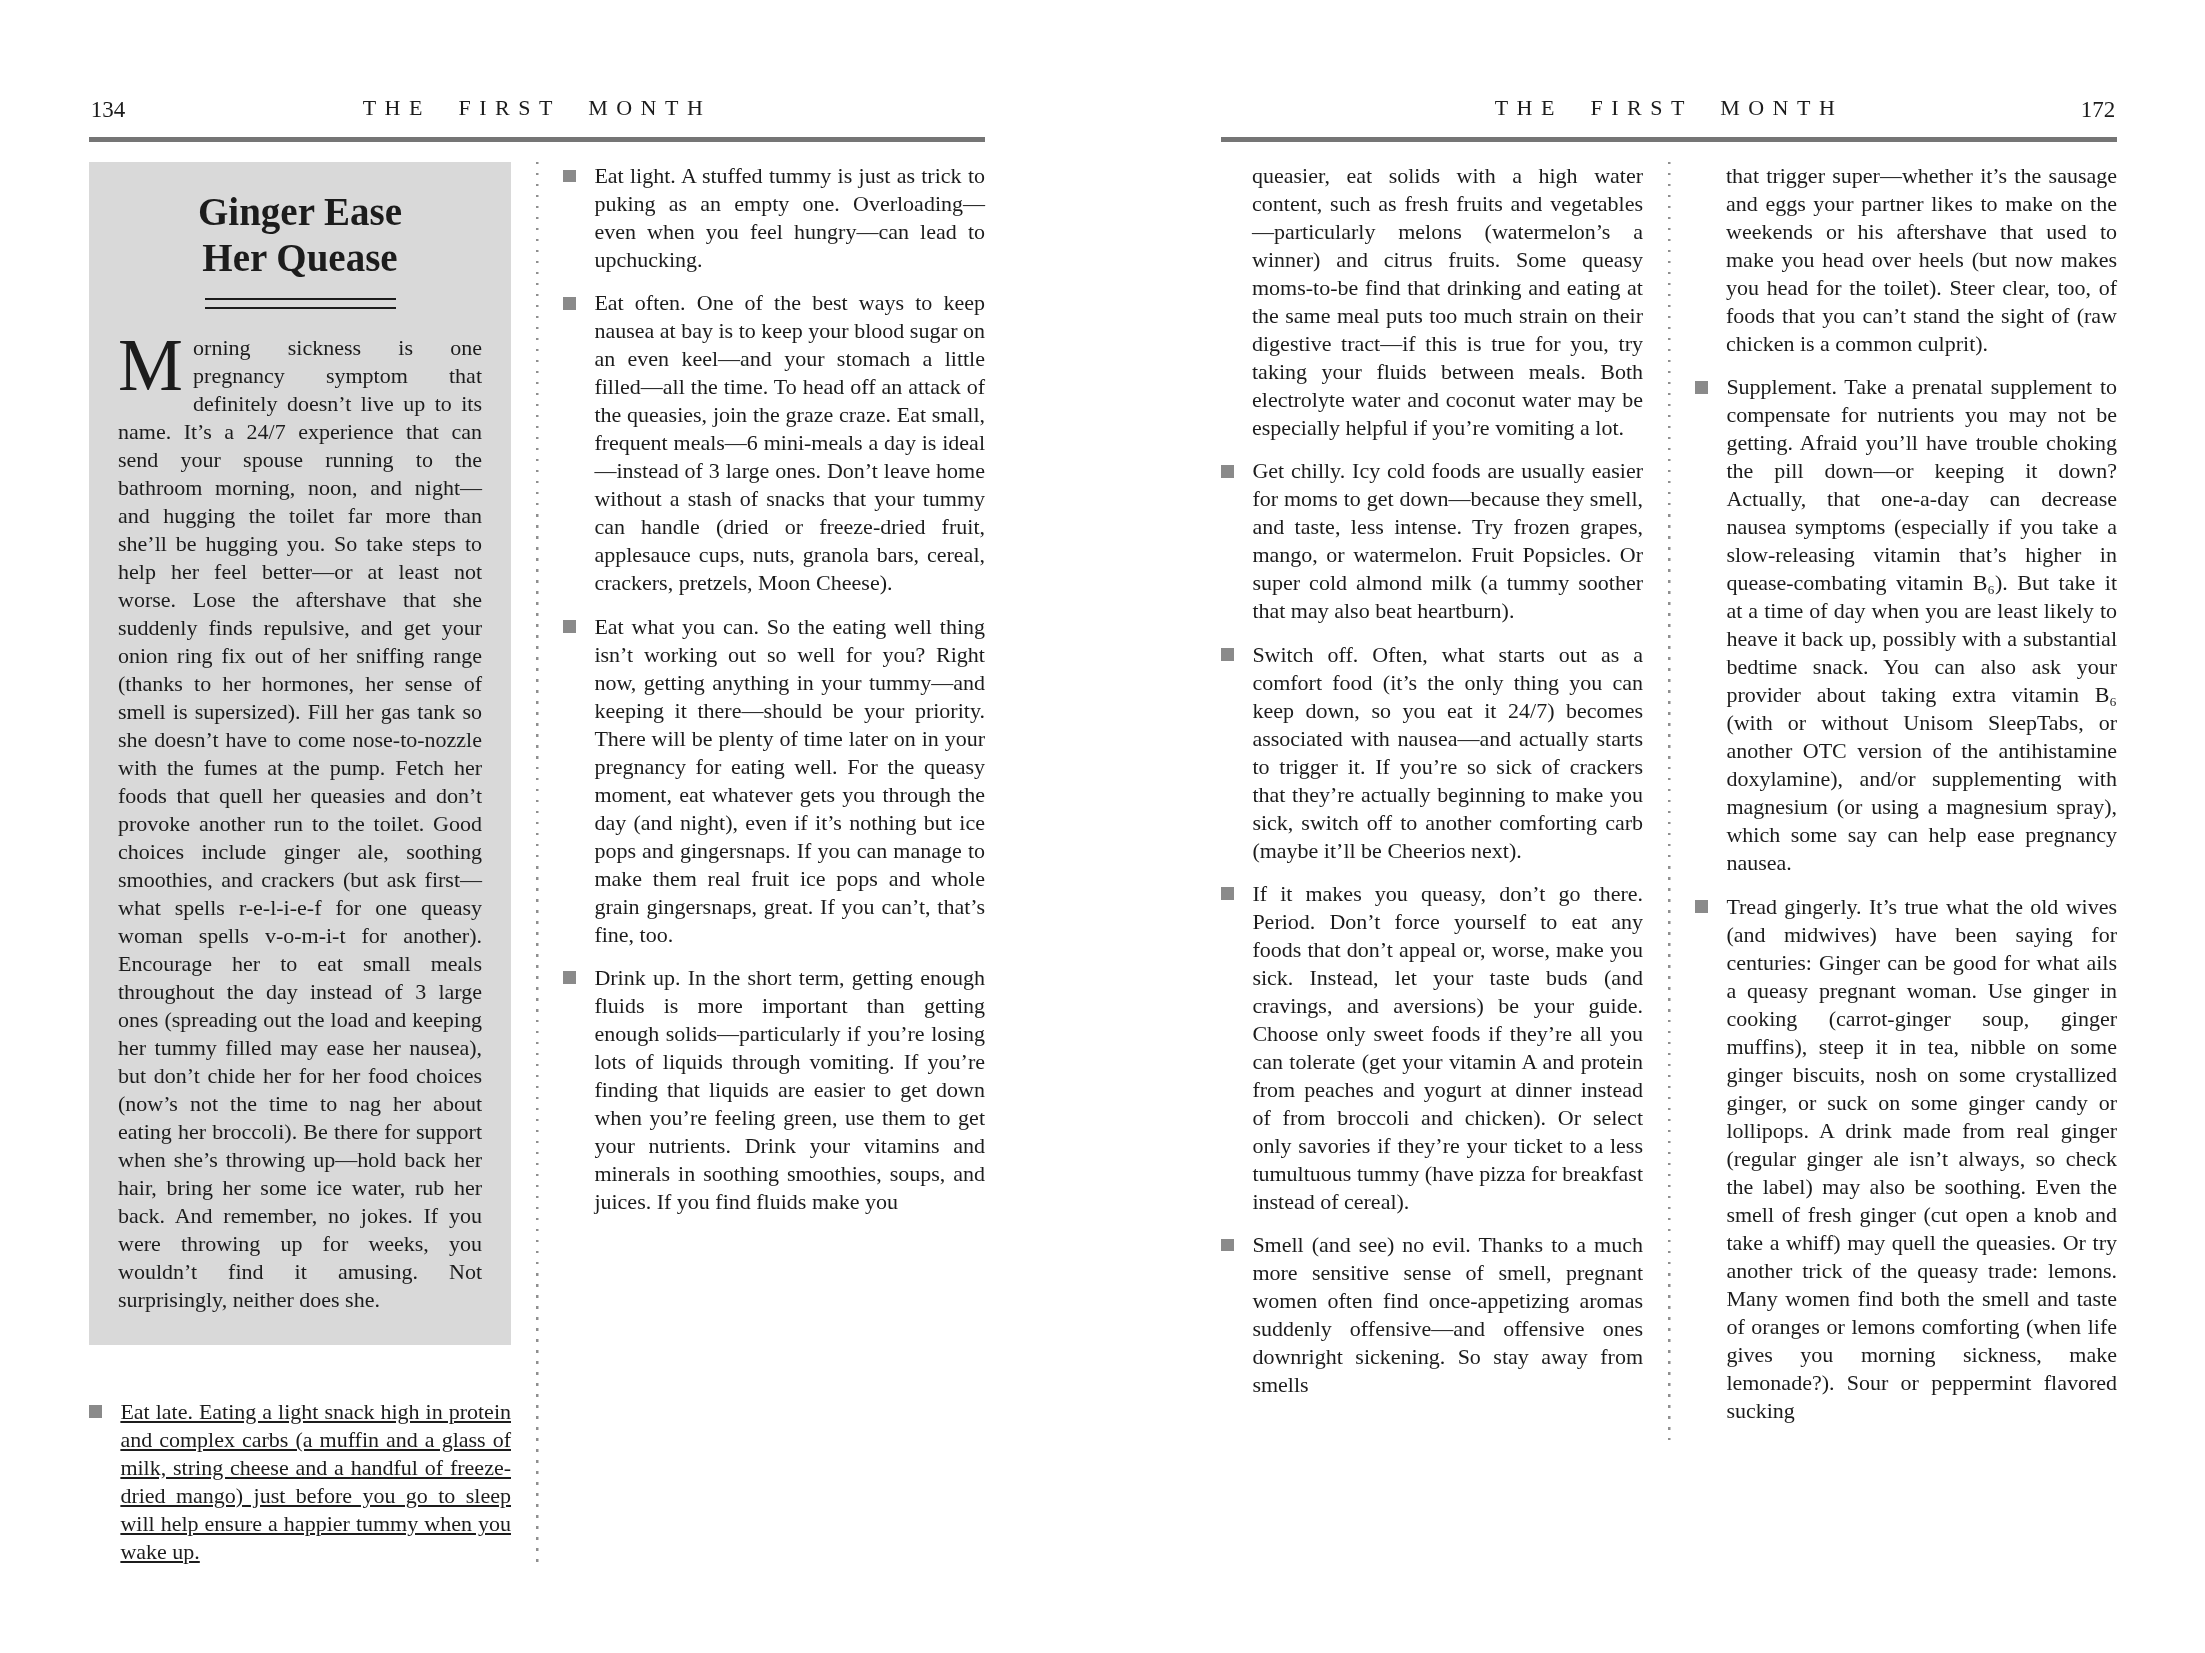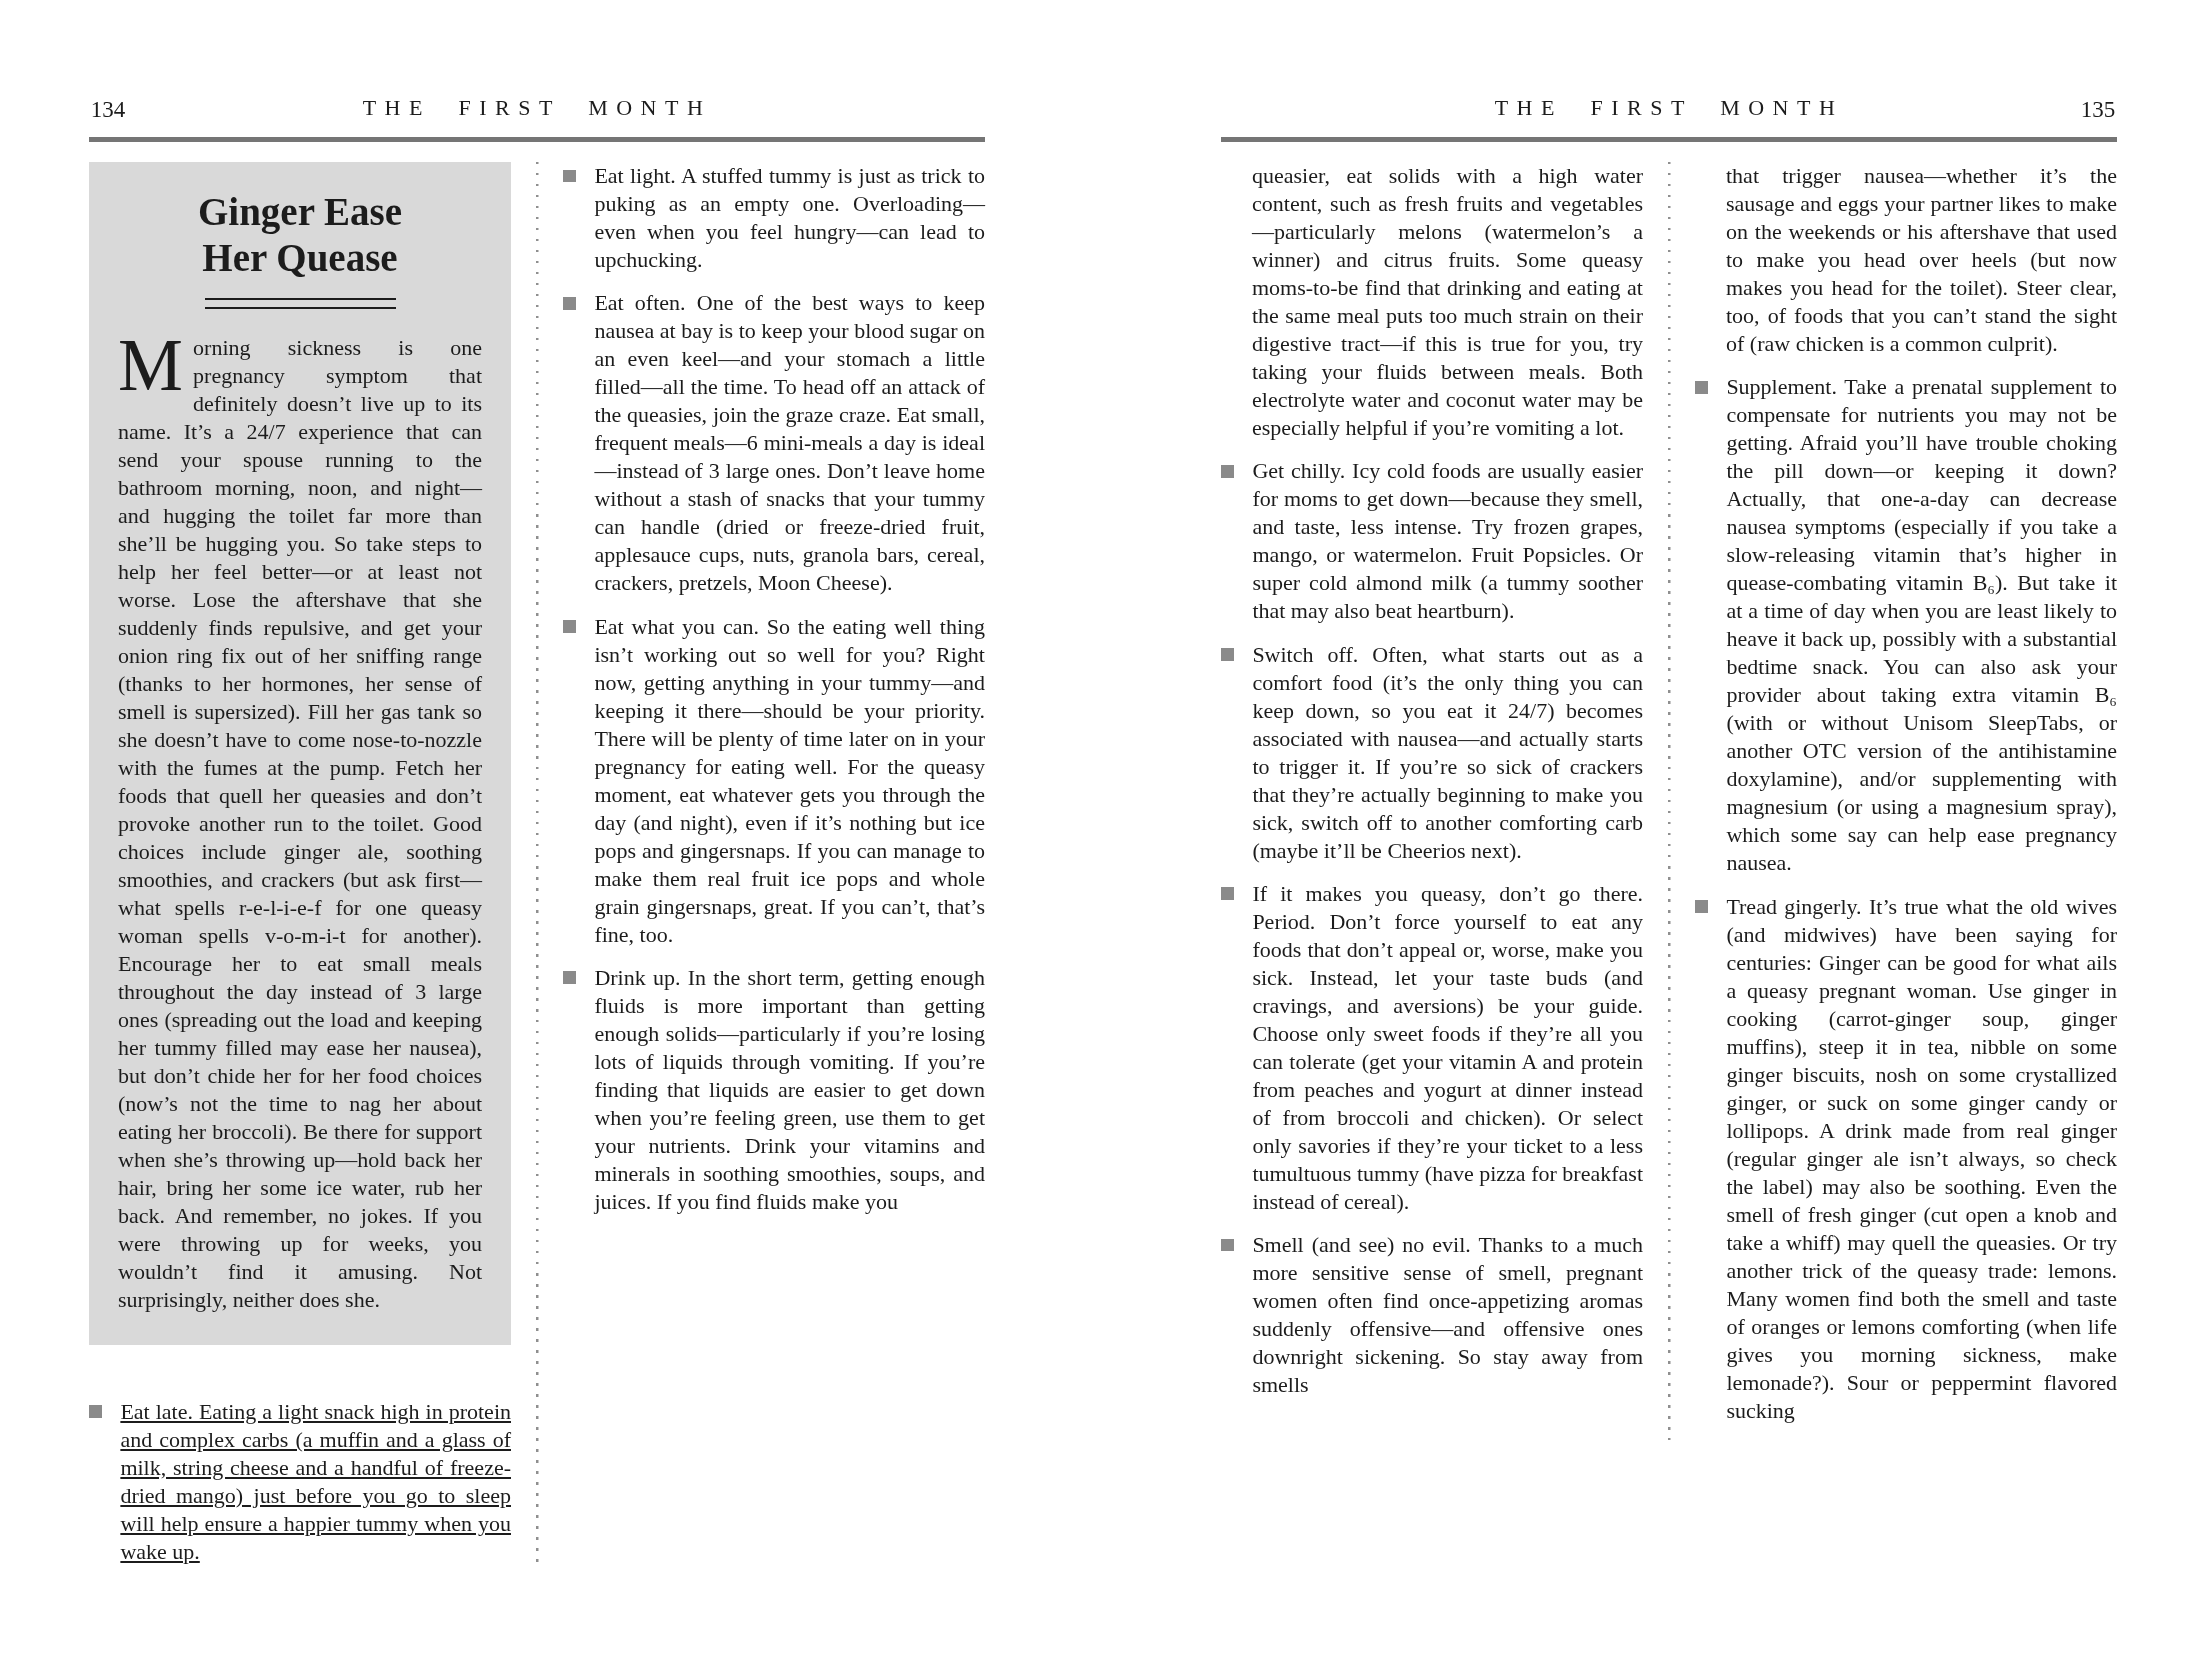--- a/index.html
+++ b/index.html
@@ -109,21 +109,21 @@
             <p class="bt">Drink up. In the short term, getting enough fluids is more important than getting enough solids—particularly if you’re losing lots of liquids through vomiting. If you’re finding that liquids are easier to get down when you’re feeling green, use them to get your nutrients. Drink your vitamins and minerals in soothing smoothies, soups, and juices. If you find fluids make you</p>
           </li>
         </ul>
       </div>
     </div>
   </section>
 
   <section class="page page-right">
     <div class="pg-header">
       <span class="running-head">THE FIRST MONTH</span>
-      <span class="folio">135</span>
+      <span class="folio">172</span>
     </div>
     <div class="head-rule"></div>
 
     <div class="columns">
       <div class="col">
         <p class="cont">queasier, eat solids with a high water content, such as fresh fruits and vegetables—particularly melons (watermelon’s a winner) and citrus fruits. Some queasy moms-to-be find that drinking and eating at the same meal puts too much strain on their digestive tract—if this is true for you, try taking your fluids between meals. Both electrolyte water and coconut water may be especially helpful if you’re vomiting a lot.</p>
         <ul class="bullets">
           <li class="bullet">
             <span class="sq"></span>
             <p class="bt">Get chilly. Icy cold foods are usually easier for moms to get down—because they smell, and taste, less intense. Try frozen grapes, mango, or watermelon. Fruit Popsicles. Or super cold almond milk (a tummy soother that may also beat heartburn).</p>
@@ -139,21 +139,21 @@
           <li class="bullet">
             <span class="sq"></span>
             <p class="bt">Smell (and see) no evil. Thanks to a much more sensitive sense of smell, pregnant women often find once-appetizing aromas suddenly offensive—and offensive ones downright sickening. So stay away from smells</p>
           </li>
         </ul>
       </div>
 
       <div class="col-sep"></div>
 
       <div class="col">
-        <p class="cont">that trigger nausea—whether it’s the sausage and eggs your partner likes to make on the weekends or his aftershave that used to make you head over heels (but now makes you head for the toilet). Steer clear, too, of foods that you can’t stand the sight of (raw chicken is a common culprit).</p>
+        <p class="cont">that trigger super—whether it’s the sausage and eggs your partner likes to make on the weekends or his aftershave that used to make you head over heels (but now makes you head for the toilet). Steer clear, too, of foods that you can’t stand the sight of (raw chicken is a common culprit).</p>
         <ul class="bullets">
           <li class="bullet">
             <span class="sq"></span>
             <p class="bt">Supplement. Take a prenatal supplement to compensate for nutrients you may not be getting. Afraid you’ll have trouble choking the pill down—or keeping it down? Actually, that one-a-day can decrease nausea symptoms (especially if you take a slow-releasing vitamin that’s higher in quease-combating vitamin B₆). But take it at a time of day when you are least likely to heave it back up, possibly with a substantial bedtime snack. You can also ask your provider about taking extra vitamin B₆ (with or without Unisom SleepTabs, or another OTC version of the antihistamine doxylamine), and/or supplementing with magnesium (or using a magnesium spray), which some say can help ease pregnancy nausea.</p>
           </li>
           <li class="bullet">
             <span class="sq"></span>
             <p class="bt">Tread gingerly. It’s true what the old wives (and midwives) have been saying for centuries: Ginger can be good for what ails a queasy pregnant woman. Use ginger in cooking (carrot-ginger soup, ginger muffins), steep it in tea, nibble on some ginger biscuits, nosh on some crystallized ginger, or suck on some ginger candy or lollipops. A drink made from real ginger (regular ginger ale isn’t always, so check the label) may also be soothing. Even the smell of fresh ginger (cut open a knob and take a whiff) may quell the queasies. Or try another trick of the queasy trade: lemons. Many women find both the smell and taste of oranges or lemons comforting (when life gives you morning sickness, make lemonade?). Sour or peppermint flavored sucking</p>
           </li>
         </ul>

